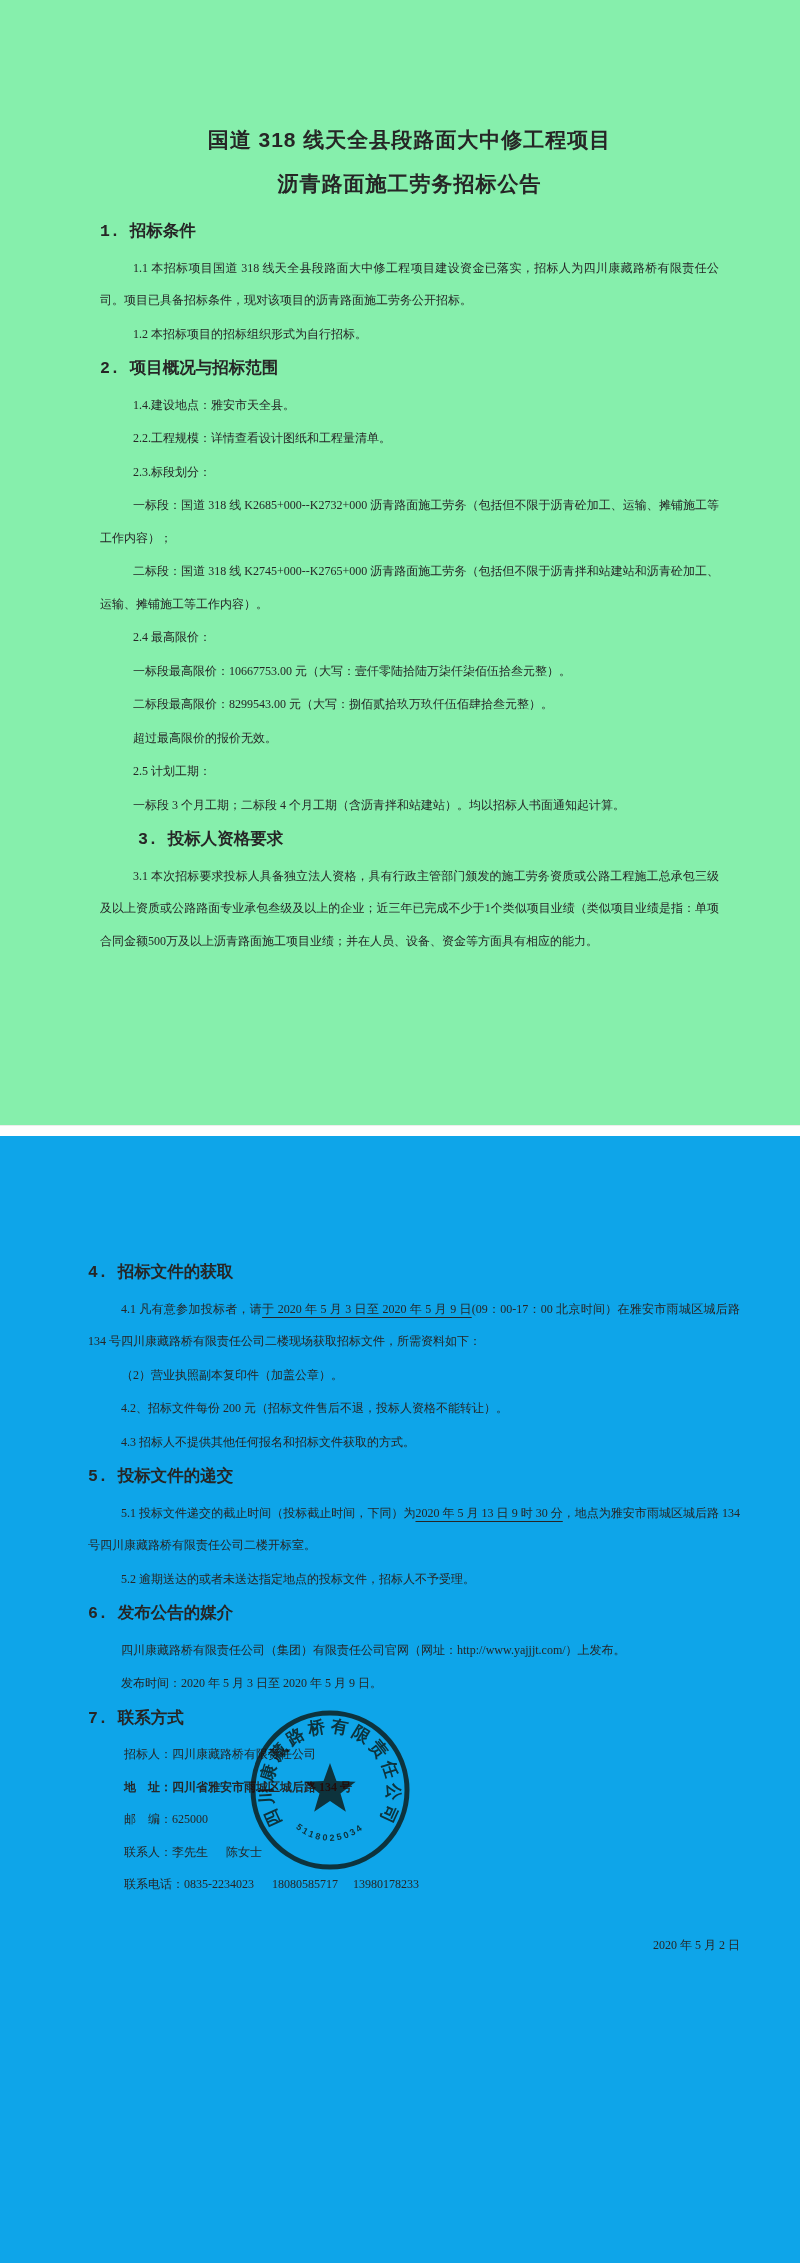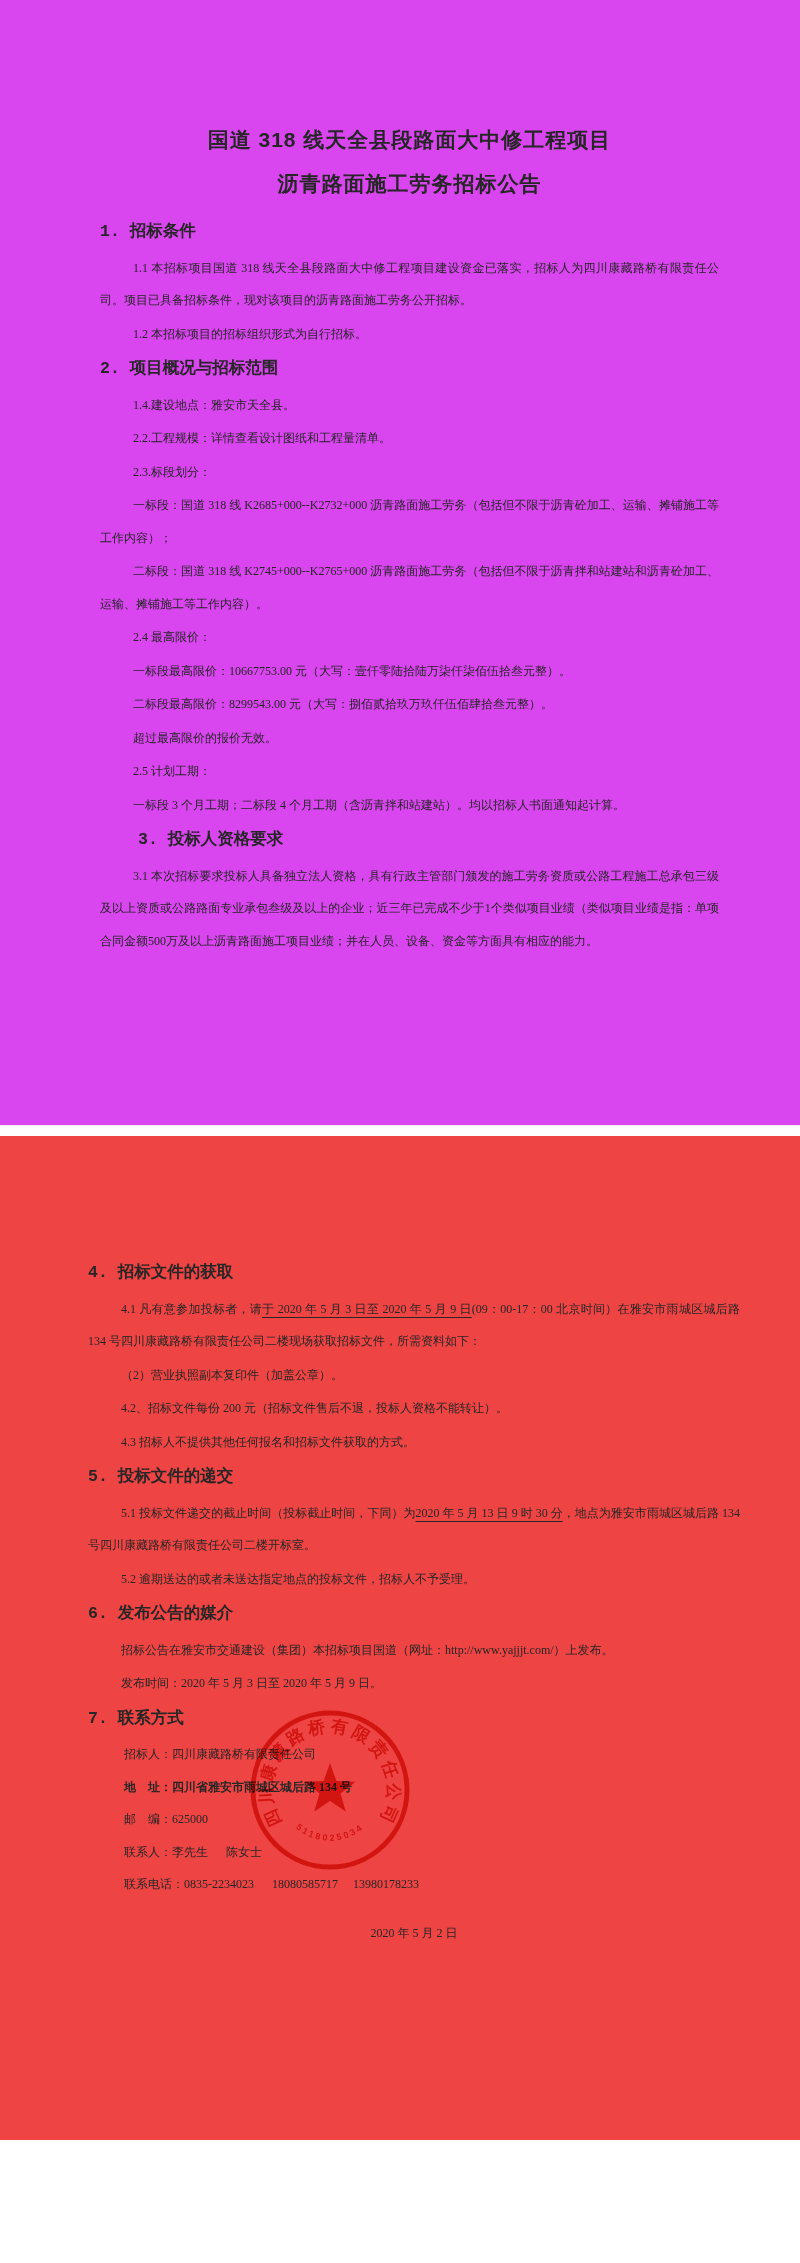--- a/index.html
+++ b/index.html
@@ -6,28 +6,28 @@
   body{
     width:800px;
     background:#ffffff;
     color:#262626;
     font-family:"Liberation Serif","DejaVu Serif",serif;
   }
   .doc{width:800px;}
   .page{position:relative;width:800px;box-sizing:border-box;overflow:hidden;}
   .page1{
     height:1126px;
-    background:#d946ef;
+    background:#86efac;
     padding:118px 81px 0 100px;
     border-bottom:1px solid #ededeb;
   }
   .page-gap{height:10px;background:#fefefe;}
   .page2{
-    height:1004px;
-    background:#ef4444;
+    height:1127px;
+    background:#0ea5e9;
     padding:118px 60px 16px 88px;
   }
   p{margin:1px 0;font-size:12px;line-height:32.5px;}
   .title{
     text-align:center;
     font-weight:bold;
     font-size:21px;
     line-height:44px;
     margin:0;
     font-family:"Liberation Sans","DejaVu Sans",sans-serif;
@@ -41,21 +41,21 @@
     font-size:16.5px;
   }
   .h3-indent{margin-left:38px;}
   .ind{text-indent:33px;}
   .u{text-decoration:underline;text-underline-offset:4px;white-space:pre-wrap;}
   .pre{white-space:pre-wrap;}
   .just{text-align:justify;}
   .contact-block{margin-left:36px;}
   .contact-block p{margin:0;}
   .bold-line{font-weight:bold;}
-  .date-line{text-align:center;margin-top:16px;}
+  .date-line{text-align:right;margin-top:28px;}
   .seal{
     position:absolute;
     left:245px;
     top:569px;
     width:170px;
     height:170px;
     opacity:0.87;
     mix-blend-mode:multiply;
     pointer-events:none;
   }
@@ -103,21 +103,21 @@
     <p class="ind just"><span>4.1 凡有意参加投标者，请</span><span class="u">于 2020 年 5 月 3 日至 2020 年 5 月 9 日</span><span>(09：00-17：00 北京时间）在雅安市雨城区城后路 134 号四川康藏路桥有限责任公司二楼现场获取招标文件，所需资料如下：</span></p>
     <p class="ind">（2）营业执照副本复印件（加盖公章）。</p>
     <p class="ind">4.2、招标文件每份 200 元（招标文件售后不退，投标人资格不能转让）。</p>
     <p class="ind">4.3 招标人不提供其他任何报名和招标文件获取的方式。</p>
 
     <p class="h">5. 投标文件的递交</p>
     <p class="ind just"><span>5.1 投标文件递交的截止时间（投标截止时间，下同）为</span><span class="u">2020 年 5 月 13 日 9 时 30 分</span><span>，地点为雅安市雨城区城后路 134 号四川康藏路桥有限责任公司二楼开标室。</span></p>
     <p class="ind">5.2 逾期送达的或者未送达指定地点的投标文件，招标人不予受理。</p>
 
     <p class="h">6. 发布公告的媒介</p>
-    <p class="ind just">招标公告在雅安市交通建设（集团）本招标项目国道（网址：http://www.yajjjt.com/）上发布。</p>
+    <p class="ind just">四川康藏路桥有限责任公司（集团）有限责任公司官网（网址：http://www.yajjjt.com/）上发布。</p>
     <p class="ind">发布时间：2020 年 5 月 3 日至 2020 年 5 月 9 日。</p>
 
     <p class="h">7. 联系方式</p>
     <div class="contact-block">
       <p>招标人：四川康藏路桥有限责任公司</p>
       <p class="bold-line">地　址：四川省雅安市雨城区城后路 134 号</p>
       <p>邮　编：625000</p>
       <p class="pre">联系人：李先生      陈女士</p>
       <p class="pre">联系电话：0835-2234023      18080585717     13980178233</p>
     </div>

